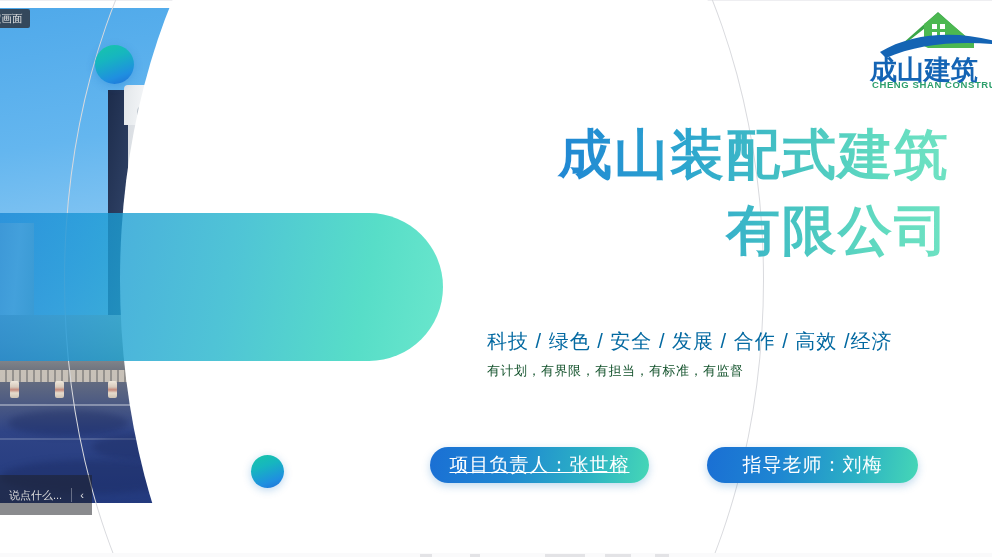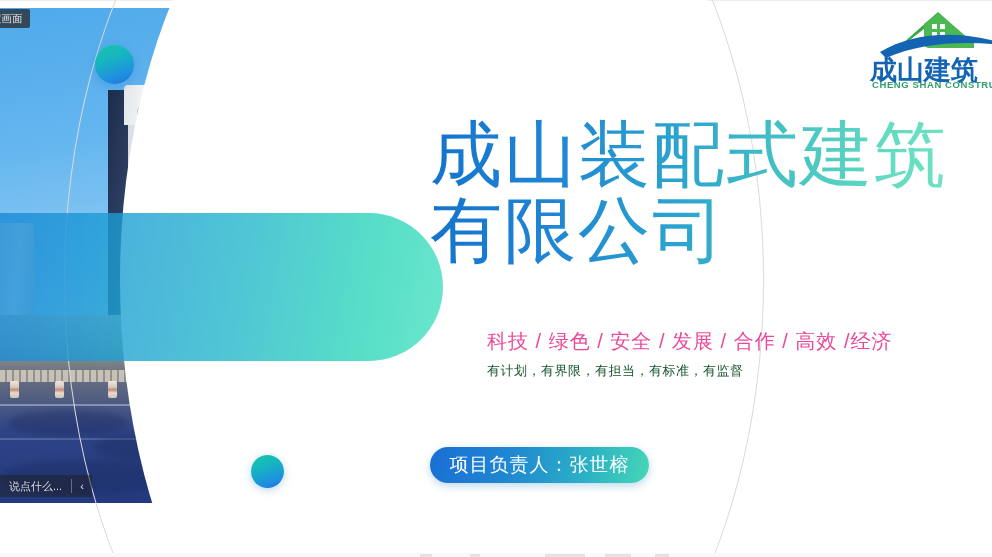--- a/index.html
+++ b/index.html
@@ -156,40 +156,40 @@
     color: #2c9f6b;
     letter-spacing: .6px;
     white-space: nowrap;
   }
 
   
   .title {
     position: absolute;
     left: 430px; top: 116px;
     width: 520px;
-    text-align: left;
-    font-size: 72px;
+    text-align: right;
+    font-size: 54px;
     line-height: 76px;
-    font-weight: 400;
+    font-weight: 700;
     letter-spacing: 2px;
     background: linear-gradient(90deg,
        #1473cd 0%, #1f84d4 22%, #2ba4cf 48%, #47c4c2 70%, #63dcc0 88%, #6fe2c3 100%);
     -webkit-background-clip: text;
     background-clip: text;
     color: transparent;
     -webkit-text-fill-color: transparent;
     white-space: pre-line;
   }
 
   
   .tagline {
     position: absolute;
     left: 487px; top: 328px;
     font-size: 20px;
-    color: #ec4899;
+    color: #0369a1;
     letter-spacing: 1px;
     white-space: nowrap;
   }
   .subtagline {
     position: absolute;
     left: 487px; top: 362px;
     font-size: 13px;
     color: #14532d;
     letter-spacing: .5px;
     white-space: nowrap;
@@ -203,28 +203,28 @@
     display: flex;
     align-items: center;
     justify-content: center;
     color: #ffffff;
     font-size: 19px;
     letter-spacing: 1px;
     white-space: nowrap;
     background: linear-gradient(100deg, #1a6fd4 0%, #1e86d2 35%, #2cb2c4 72%, #46d7b6 100%);
     box-shadow: 0 3px 9px rgba(30,120,190,.28);
   }
-  .pill-leader { left: 430px; top: 447px; width: 219px; }
+  .pill-leader { left: 430px; top: 447px; width: 219px; text-decoration: underline; }
   .pill-mentor { left: 707px; top: 447px; width: 211px; }
 
   
   .comment-bar {
     position: absolute;
     left: 0; top: 475px;
-    height: 22px;
+    height: 40px;
     display: flex;
     align-items: center;
     background: rgba(30,32,38,.52);
   }
   .comment-placeholder {
     color: #dcdcdc;
     font-size: 11px;
     padding: 0 9px;
     white-space: nowrap;
   }
@@ -336,20 +336,23 @@
 
   <div class="title">成山装配式建筑
 有限公司</div>
 
   <div class="tagline">科技 / 绿色 / 安全 / 发展 / 合作 / 高效 /经济</div>
   <div class="subtagline">有计划，有界限，有担当，有标准，有监督</div>
 
   <div class="pill pill-leader">
     <span>项目负责人：张世榕</span>
   </div>
+  <div class="pill pill-mentor">
+    <span>指导老师：刘梅</span>
+  </div>
 
   <div class="tooltip-chip">
     <span>定画面</span>
   </div>
 
   <div class="comment-bar">
     <span class="comment-placeholder">说点什么...</span>
     <span class="comment-div"></span>
     <span class="comment-chevron">‹</span>
   </div>

